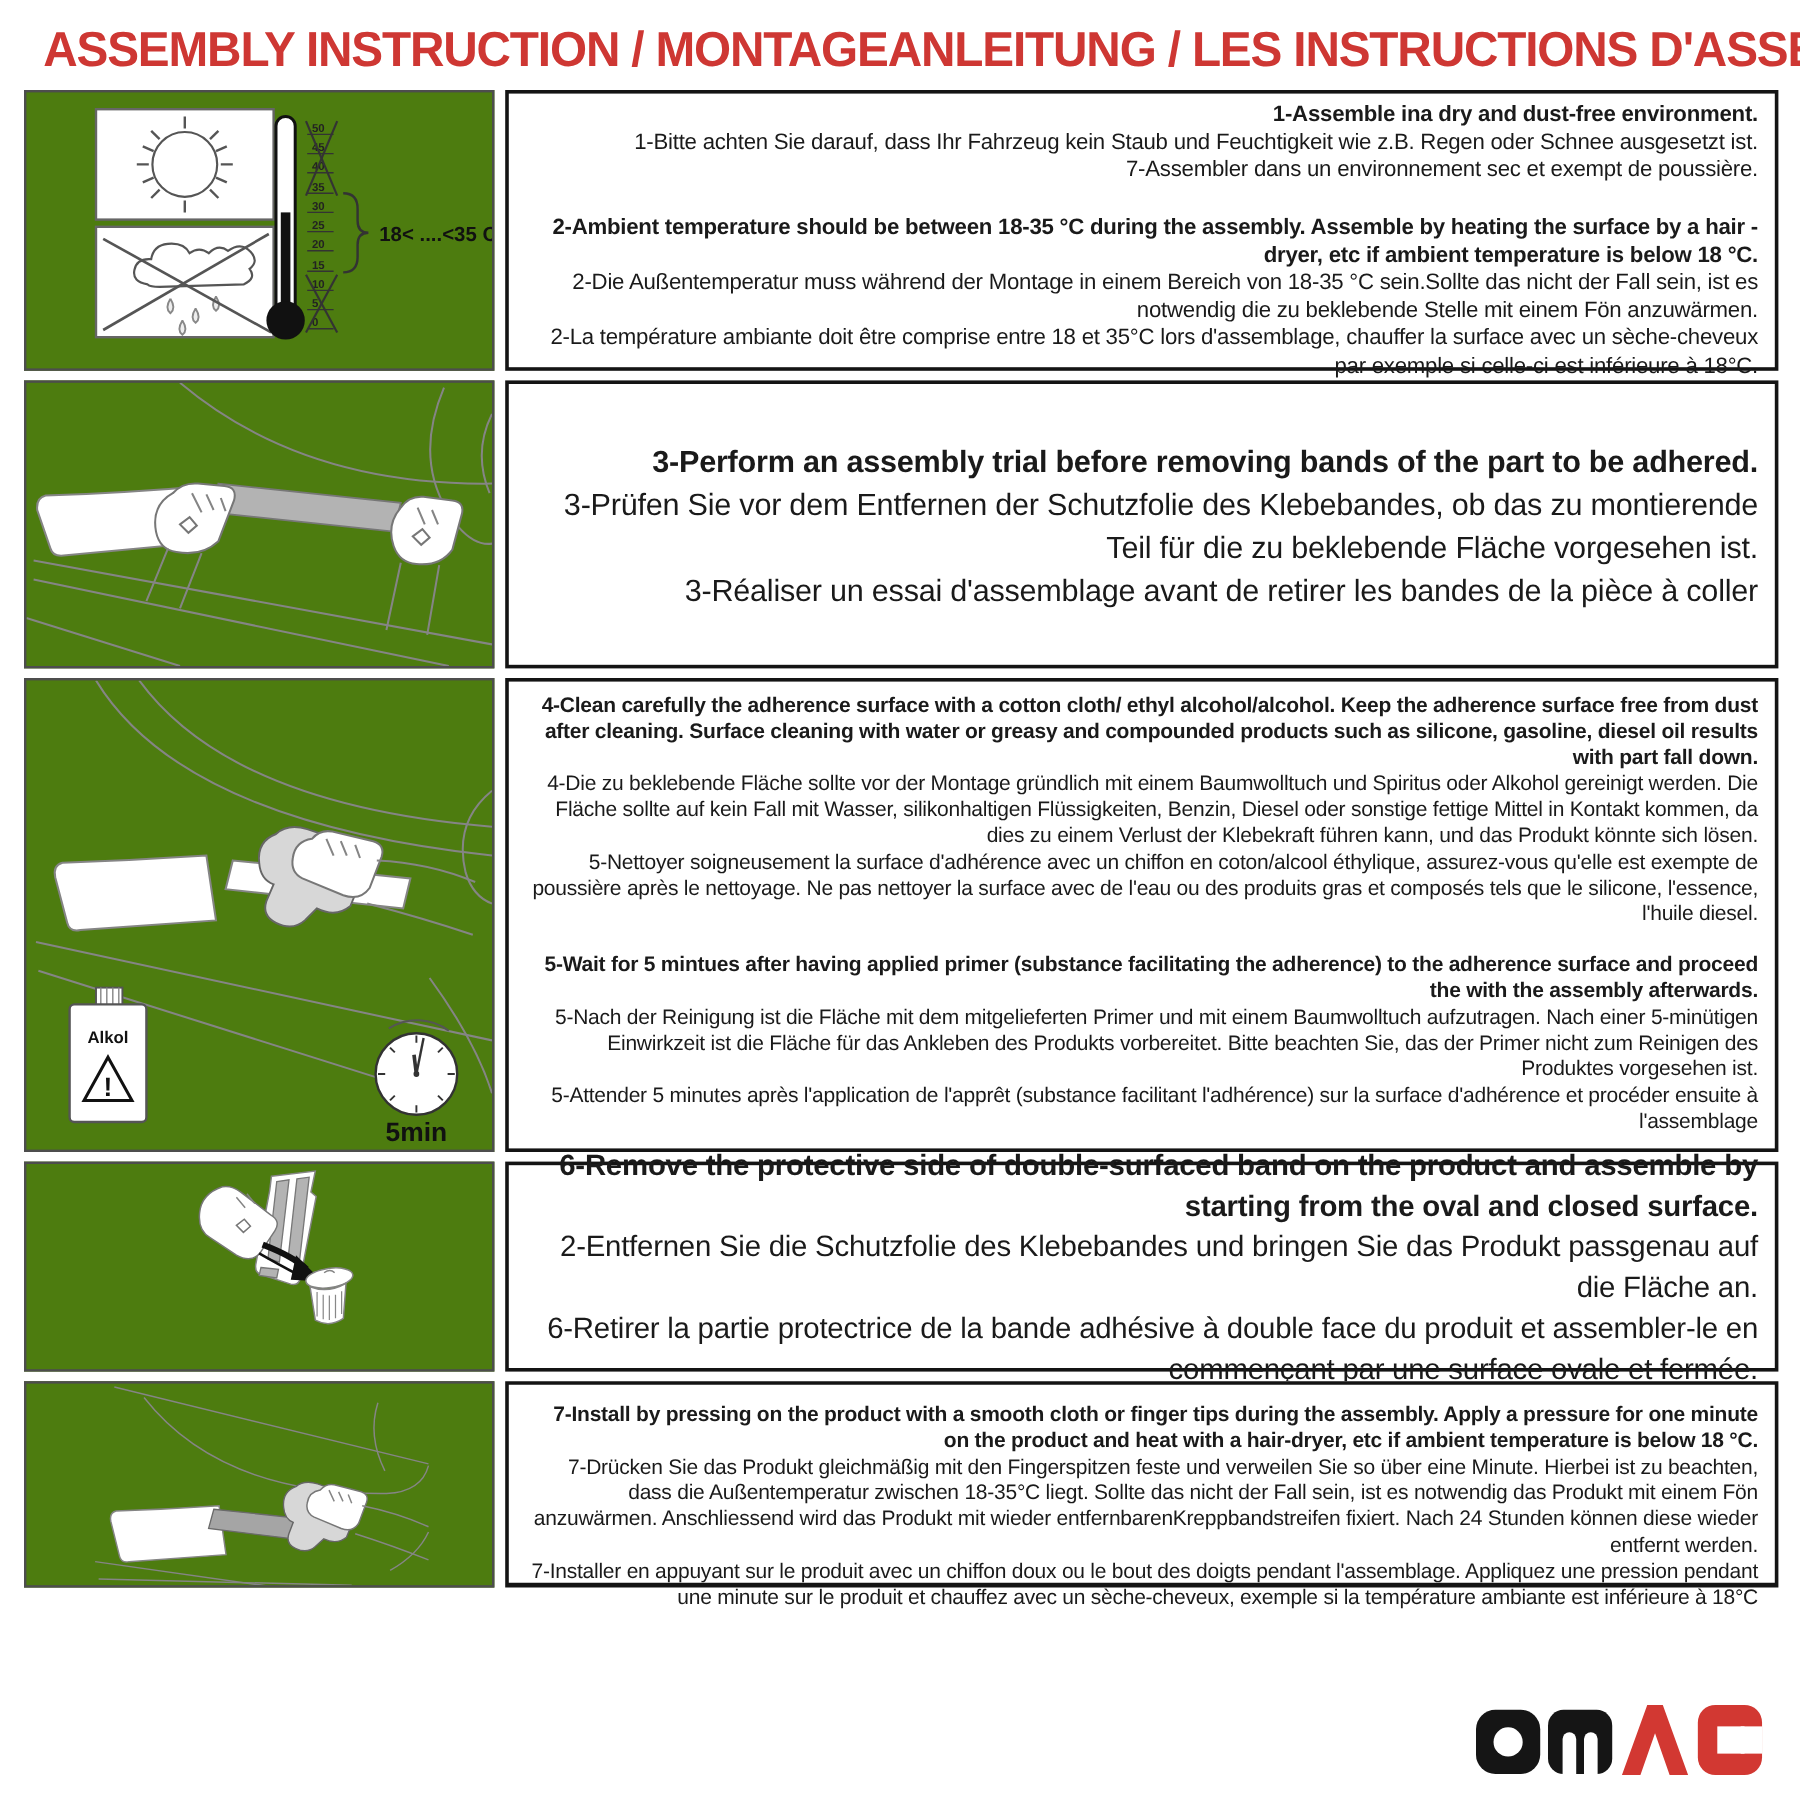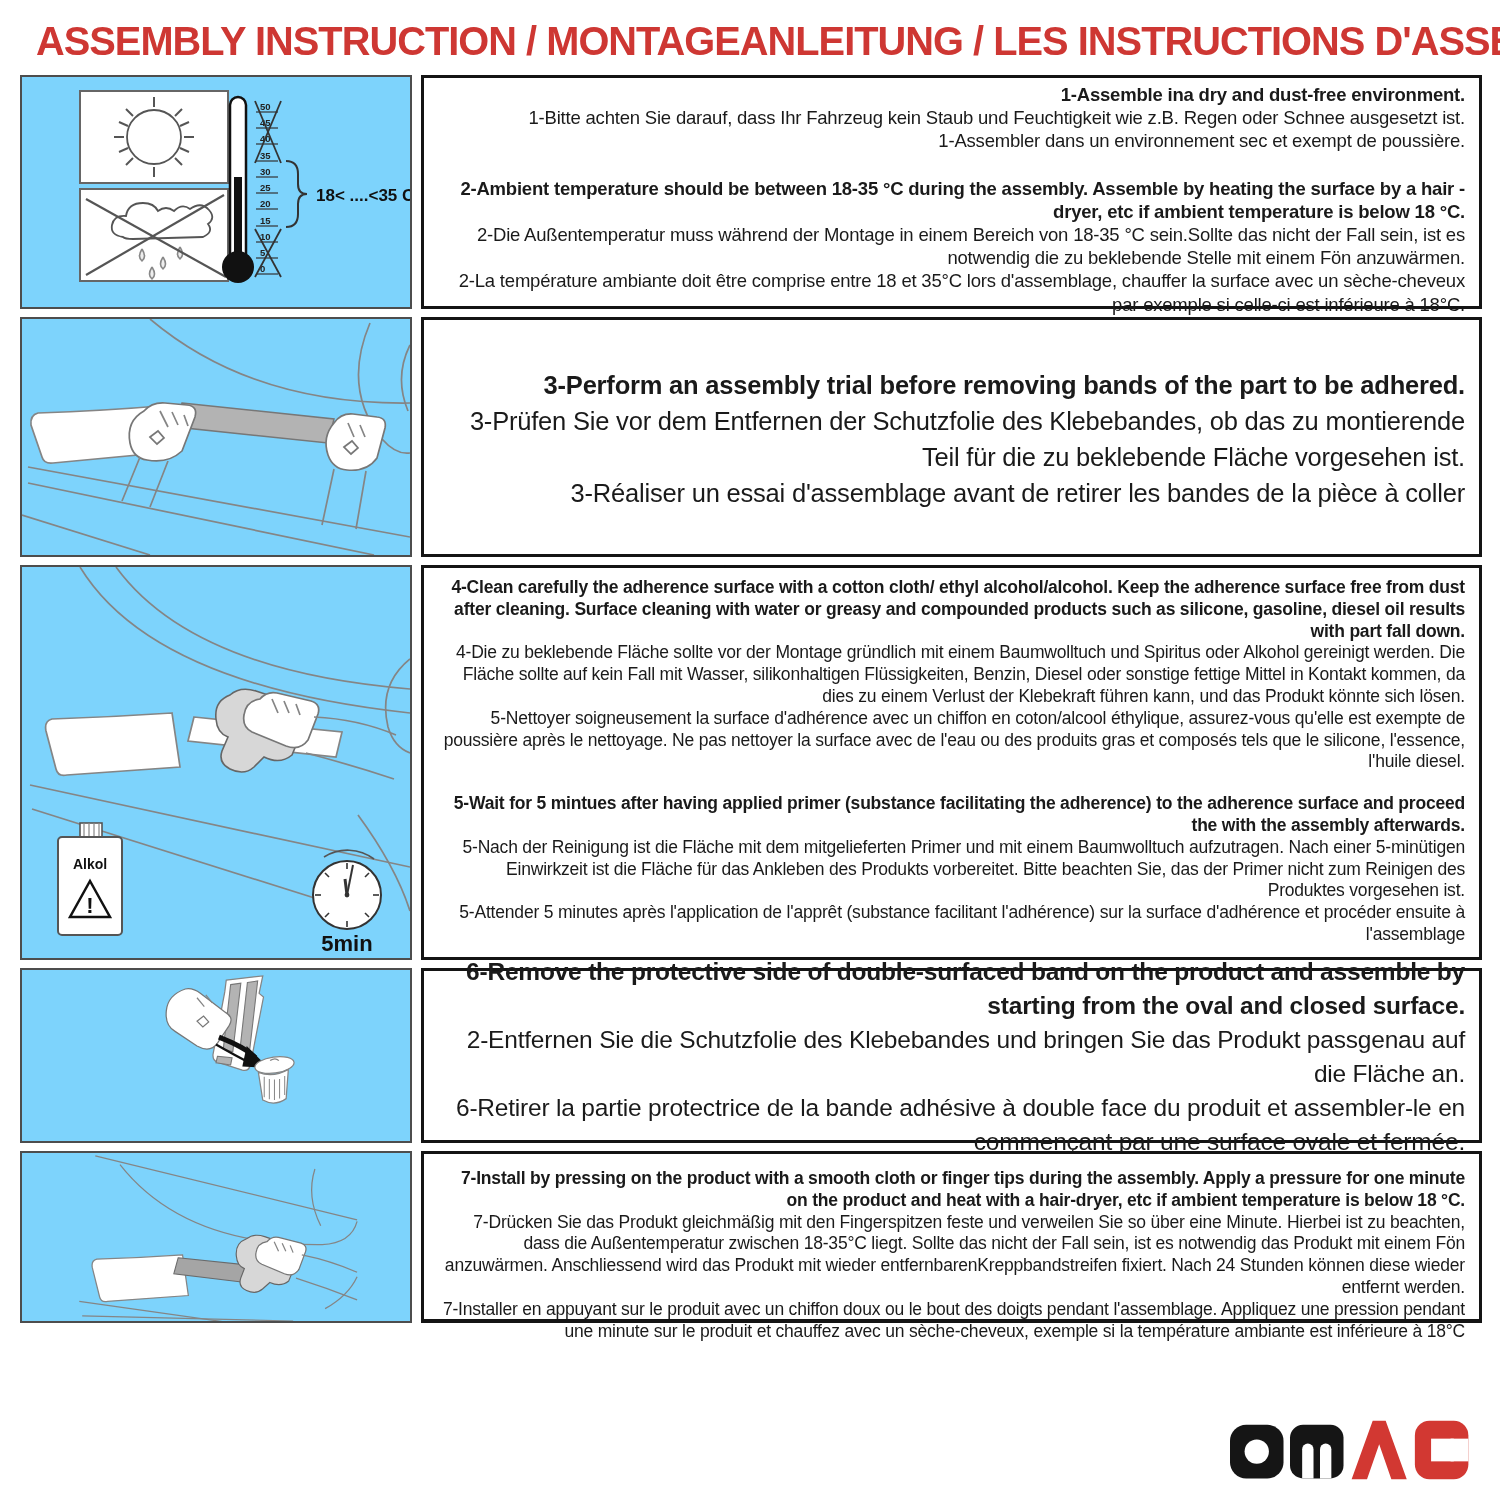--- a/index.html
+++ b/index.html
@@ -6,21 +6,21 @@
   body { width:1500px; height:1500px; position:relative; font-family:"Liberation Sans", sans-serif; color:#1a1a1a; }
   .page { position:absolute; inset:0; padding:16px 18px 0 20px; box-sizing:border-box; }
   .doc-title {
     color:#CE3733; font-weight:bold; font-size:41px; letter-spacing:-1px;
     transform:scaleX(0.97); transform-origin:left center; white-space:nowrap;
     margin:2px 0 10px 16px;
   }
   .row { display:flex; gap:9px; margin-bottom:8px; }
   .illus-box {
     width:392px; flex:0 0 392px; box-sizing:border-box;
-    border:2px solid #4d4d4d; background:#7dd3fc; overflow:hidden;
+    border:2px solid #4d4d4d; background:#4d7c0f; overflow:hidden;
   }
   .illus-box svg { display:block; width:100%; height:100%; }
   .text-box {
     flex:1; box-sizing:border-box; border:3px solid #141414; background:#fff;
     padding:5px 14px 2px 16px; letter-spacing:-0.2px;
   }
   .text-box p { margin:0;text-align:right; }
   .text-box p.b { font-weight:bold; }
   .size-m { font-size:18.5px; line-height:23.2px; }
   .size-s { font-size:17.5px; line-height:21.8px; }
@@ -123,21 +123,21 @@
               <line x1="259" y1="152" x2="233" y2="200"></line>
           </g>
           <path d="M264,84 q12,0 12,13 v10 q0,10 9,10 q-9,0 -9,10 v10 q0,13 -12,13" fill="none" stroke="#333" stroke-width="2"></path>
           <text x="294" y="124" font-size="17" font-weight="600" fill="#111">18&lt; ....&lt;35 C</text>
         </g>
       </svg>
     </div>
     <div class="text-box size-m">
       <p class="b">1-Assemble ina dry and dust-free environment.</p>
       <p>1-Bitte achten Sie darauf, dass Ihr Fahrzeug kein Staub und Feuchtigkeit wie z.B. Regen oder Schnee ausgesetzt ist.</p>
-      <p>1-Assembler dans un environnement sec et exempt de poussière.</p>
+      <p>7-Assembler dans un environnement sec et exempt de poussière.</p>
       <p class="b gap-lg">2-Ambient temperature should be between 18-35 °C  during the assembly. Assemble by heating the surface by a hair -dryer, etc if ambient temperature is below 18 °C.</p>
       <p>2-Die Außentemperatur muss während der Montage in einem Bereich von 18-35 °C  sein.Sollte das nicht der Fall sein, ist es notwendig die zu beklebende Stelle mit einem Fön anzuwärmen.</p>
       <p>2-La température ambiante doit être comprise entre 18 et 35°C lors d'assemblage, chauffer la surface avec un sèche-cheveux par exemple si celle-ci est inférieure à 18°C.</p>
     </div>
   </div>
 
   <div class="row r2">
     <div class="illus-box">
       <svg viewBox="0 0 388 236">
         <path class="ill-line" d="M128,0 Q230,86 388,84"></path>

